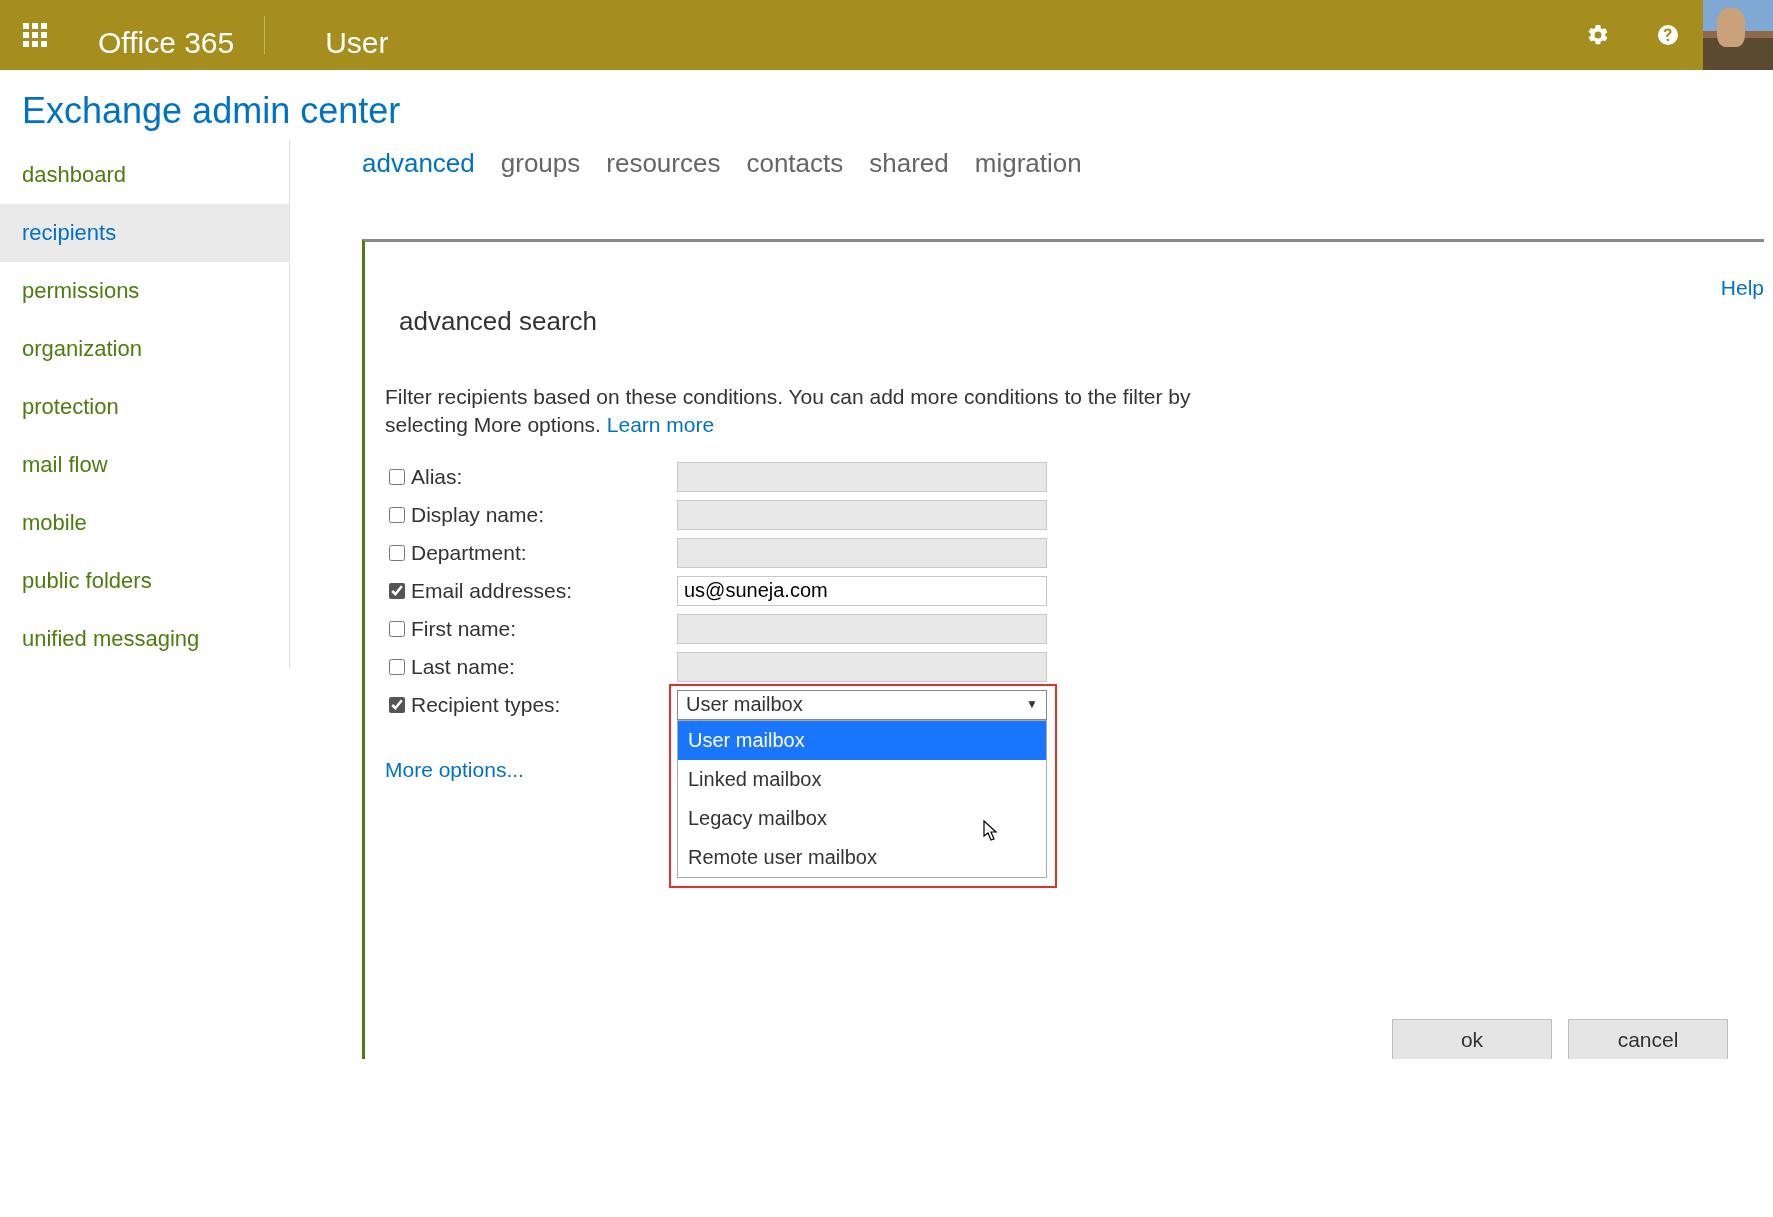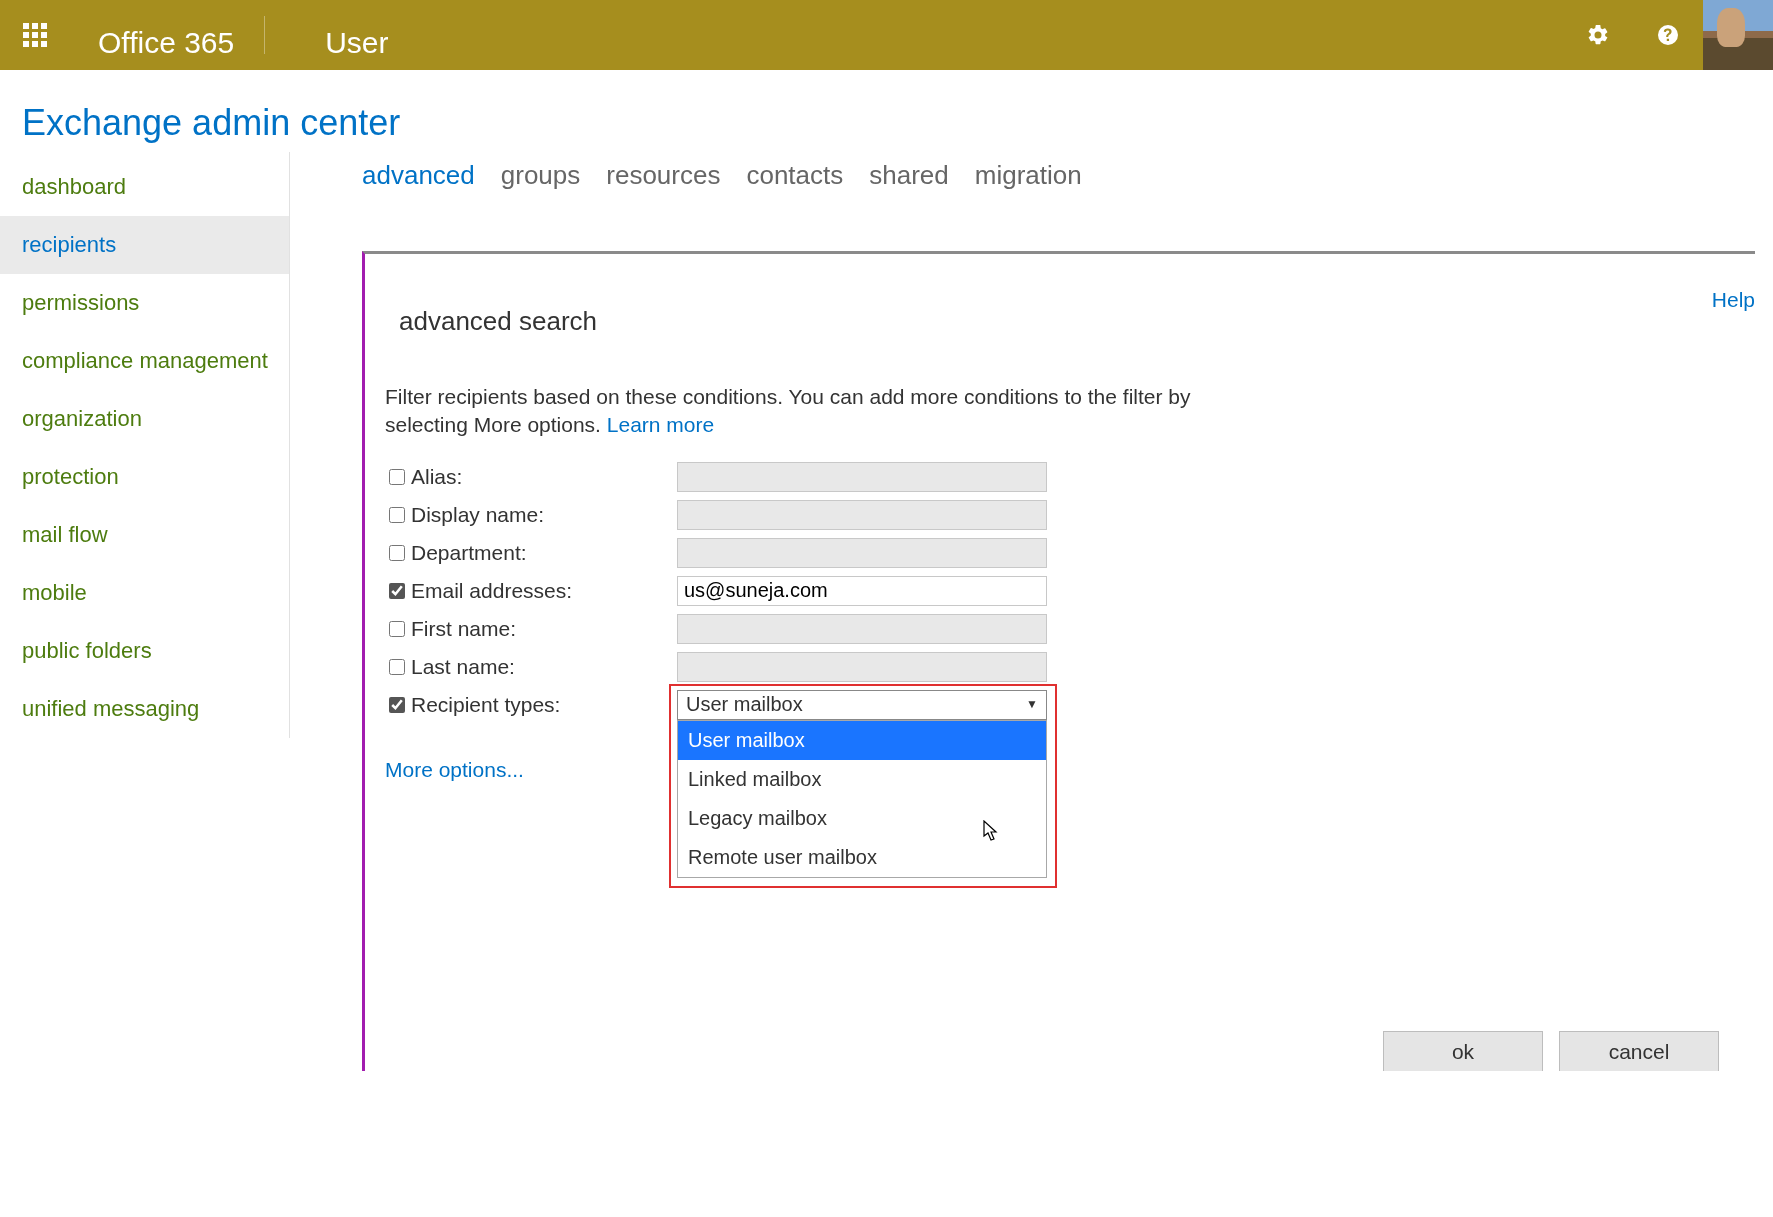--- a/index.html
+++ b/index.html
@@ -64,21 +64,21 @@
     width:40%; height:55%;
     background: #caa27a;
     border-radius: 40% 40% 30% 30%;
   }
 
   
   .page-heading {
     font-size: 36px;
     font-weight: 300;
     color: #0072c6;
-    padding: 32px 0 8px 22px;
+    padding: 20px 0 8px 22px;
   }
 
   
   .layout {
     display: flex;
     align-items: flex-start;
   }
   .sidebar {
     width: 290px;
     border-right: 1px solid #e1e1e1;
@@ -109,25 +109,25 @@
     font-weight: 300;
     color: #666;
     padding-bottom: 60px;
   }
   .subtab { cursor: pointer; }
   .subtab.selected { color: #0072c6; }
 
   
   .card {
     border-top: 3px solid #8a8a8a;
-    border-left: 3px solid #a21caf;
+    border-left: 3px solid #4d7c0f;
     position: relative;
     min-height: 820px;
-    padding: 24px 0 0 0;
-    margin-right: 18px;
+    padding: 36px 0 0 0;
+    margin-right: 9px;
   }
   .card-help {
     position: absolute;
     top: 34px;
     right: 0;
     color: #0072c6;
     font-size: 21px;
     cursor: pointer;
     font-weight: 300;
   }
@@ -310,21 +310,20 @@
   <div class="avatar"></div>
 </div>
 
 <div class="page-heading">Exchange admin center</div>
 
 <div class="layout">
   <div class="sidebar">
     <div class="sidebar-item"><span>dashboard</span></div>
     <div class="sidebar-item selected"><span>recipients</span></div>
     <div class="sidebar-item"><span>permissions</span></div>
-    <div class="sidebar-item"><span>compliance management</span></div>
     <div class="sidebar-item"><span>organization</span></div>
     <div class="sidebar-item"><span>protection</span></div>
     <div class="sidebar-item"><span>mail flow</span></div>
     <div class="sidebar-item"><span>mobile</span></div>
     <div class="sidebar-item"><span>public folders</span></div>
     <div class="sidebar-item"><span>unified messaging</span></div>
   </div>
 
   <div class="main">
     <div class="subtabs">

